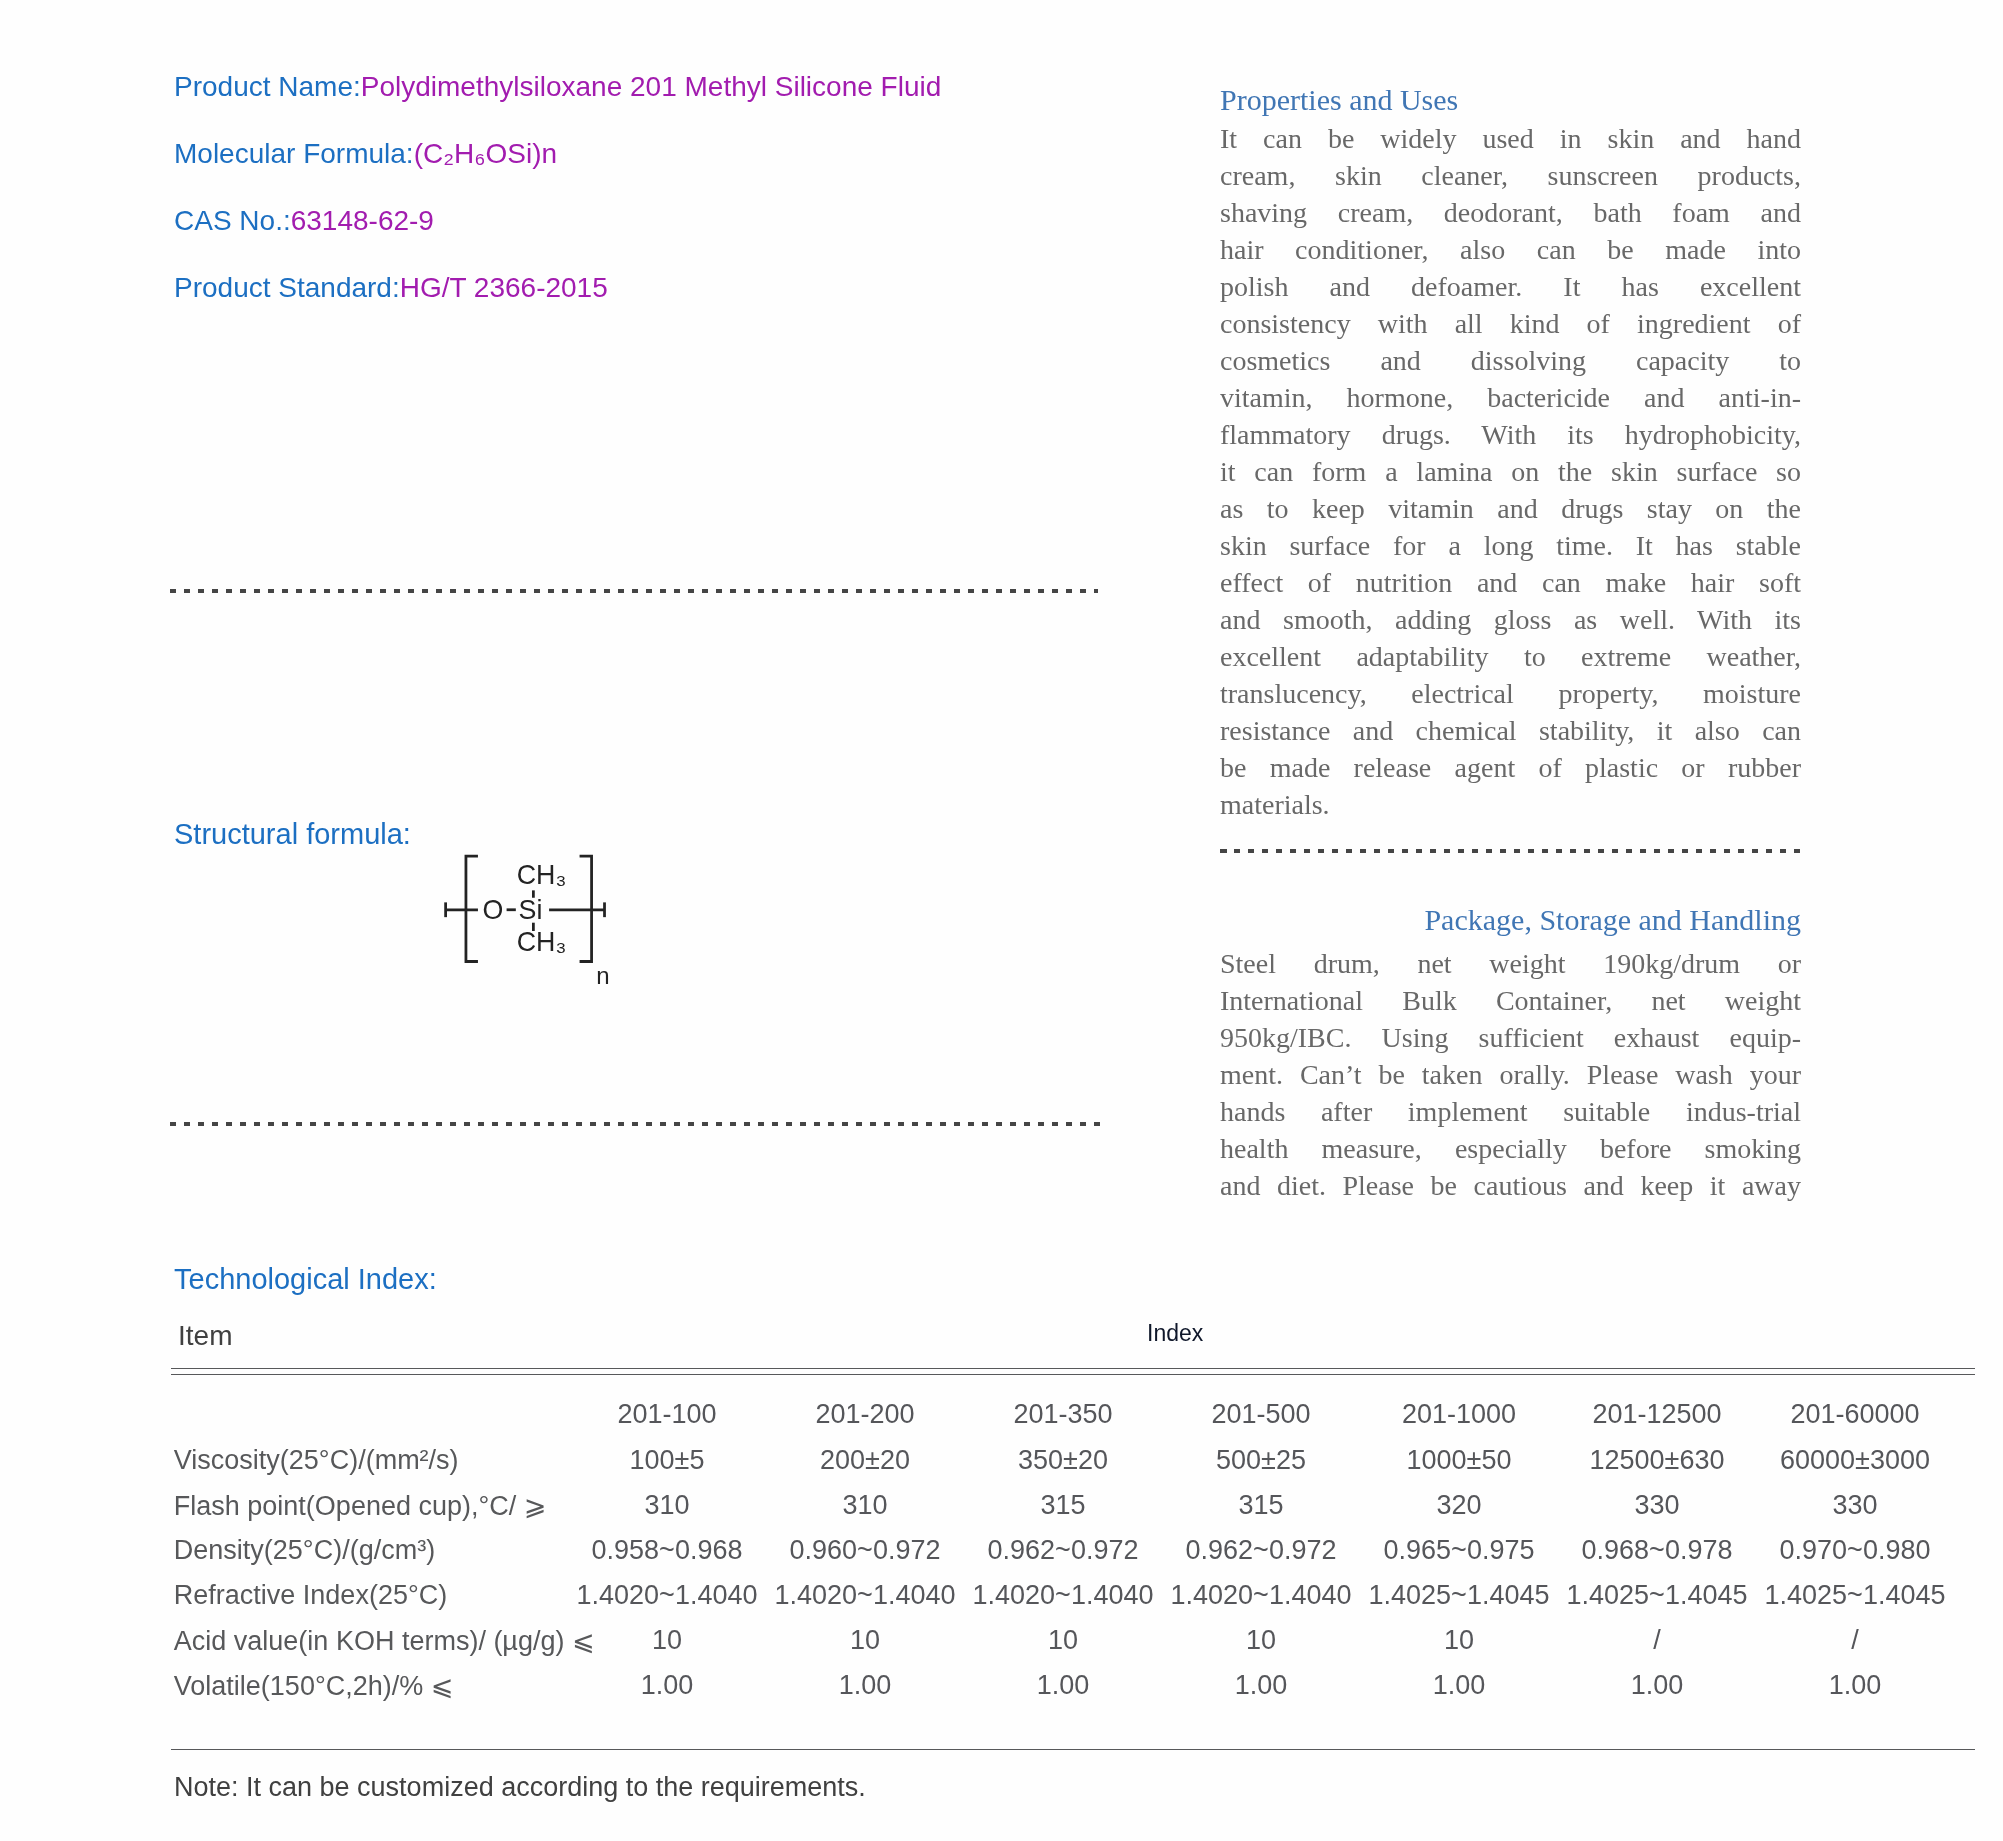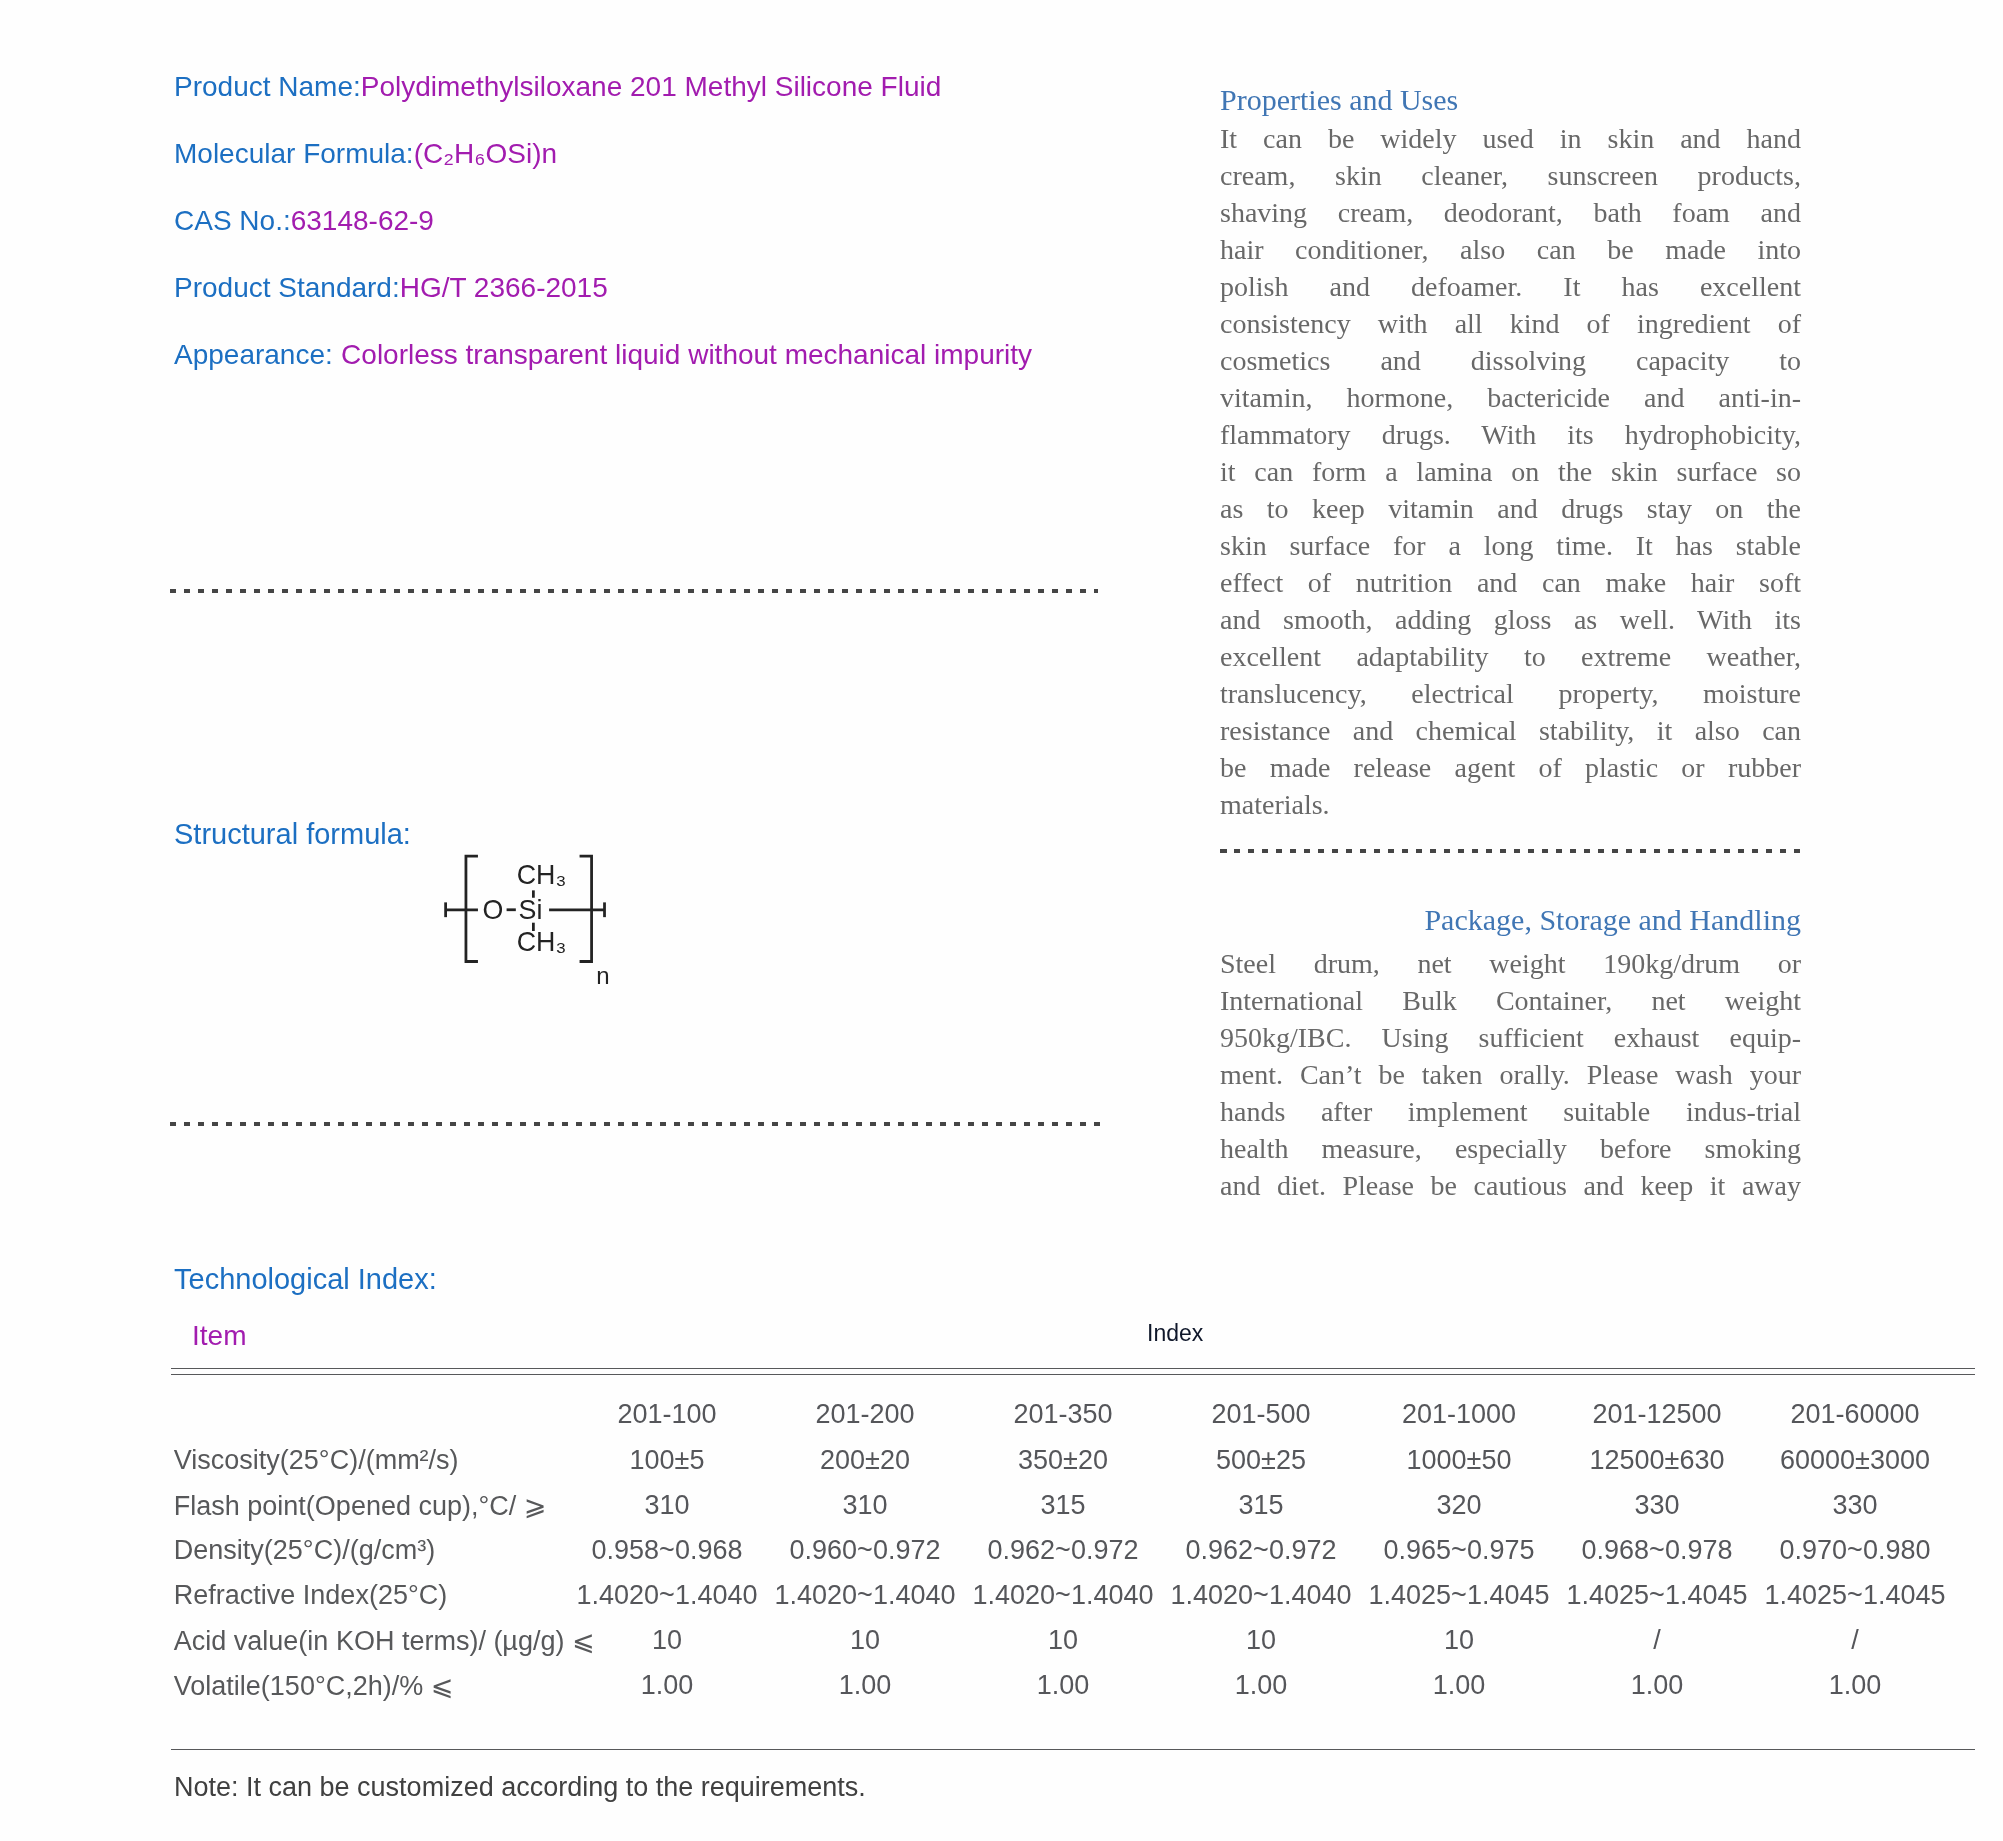--- a/index.html
+++ b/index.html
@@ -36,42 +36,41 @@
   .right-col{left:1220px;top:79px;width:581px;font-family:"Liberation Serif","DejaVu Serif",serif;}
   .serif-h{font-size:30px;font-weight:400;color:#4076b4;margin:0;line-height:41px;white-space:nowrap;}
   .serif-h.pkg{margin-top:46px;margin-bottom:5.5px;text-align:right;}
   .jtext{color:#686868;font-size:28px;}
   .jline{line-height:37px;text-align:justify;text-align-last:justify;}
   .jline.last{text-align-last:left;}
   .dash-right{margin-top:26px;width:581px;}
 
   
   .tech-h{left:174px;top:1263px;}
-  .item-lbl{left:192px;top:1320px;font-size:28px;color:#a21caf;}
+  .item-lbl{left:178px;top:1320px;font-size:28px;color:#404040;}
   .index-lbl{left:1147px;top:1320px;font-size:23px;color:#0f172a;}
   .dline{left:171px;top:1368px;width:1804px;height:7.4px;
          border-top:1.8px solid #57585a;border-bottom:1.8px solid #57585a;box-sizing:border-box;}
   .bline{left:171px;top:1749px;width:1804px;border-top:1.8px solid #57585a;}
   .grid{left:171px;top:1393px;display:grid;grid-template-columns:397px repeat(7,198px);
         grid-auto-rows:45px;}
   .grid .cell{display:flex;align-items:center;justify-content:center;
         font-size:27px;color:#55565a;white-space:nowrap;}
   .grid .cell.head{height:42px;}
   .grid .cell.rlabel{justify-content:flex-start;padding-left:2.8px;color:#57585a;}
   .note{left:174px;top:1772px;font-size:27px;color:#404040;white-space:nowrap;}
 </style>
 </head>
 <body>
 
 <div class="abs info">
   <div class="info-line"><span class="lbl">Product Name:</span><span class="val">Polydimethylsiloxane 201 Methyl Silicone Fluid</span></div>
   <div class="info-line"><span class="lbl">Molecular Formula:</span><span class="val">(C₂H₆OSi)n</span></div>
   <div class="info-line"><span class="lbl">CAS No.:</span><span class="val">63148-62-9</span></div>
   <div class="info-line"><span class="lbl">Product Standard:</span><span class="val">HG/T 2366-2015</span></div>
-  <div class="info-line"><span class="lbl">Appearance:</span><span class="val sp">Colorless transparent liquid without mechanical impurity</span></div>
 </div>
 
 <div class="abs dash dash-left-1"></div>
 
 <h2 class="abs blue-h structural-h">Structural formula:</h2>
 
 <svg class="abs formula-svg" width="194" height="148" viewBox="0 0 210 160" xmlns="http://www.w3.org/2000/svg">
   <line x1="5" y1="62" x2="5" y2="78"></line>
   <line x1="5" y1="70" x2="40" y2="70"></line>
   <path d="M40 12 H27 V126 H40"></path>

